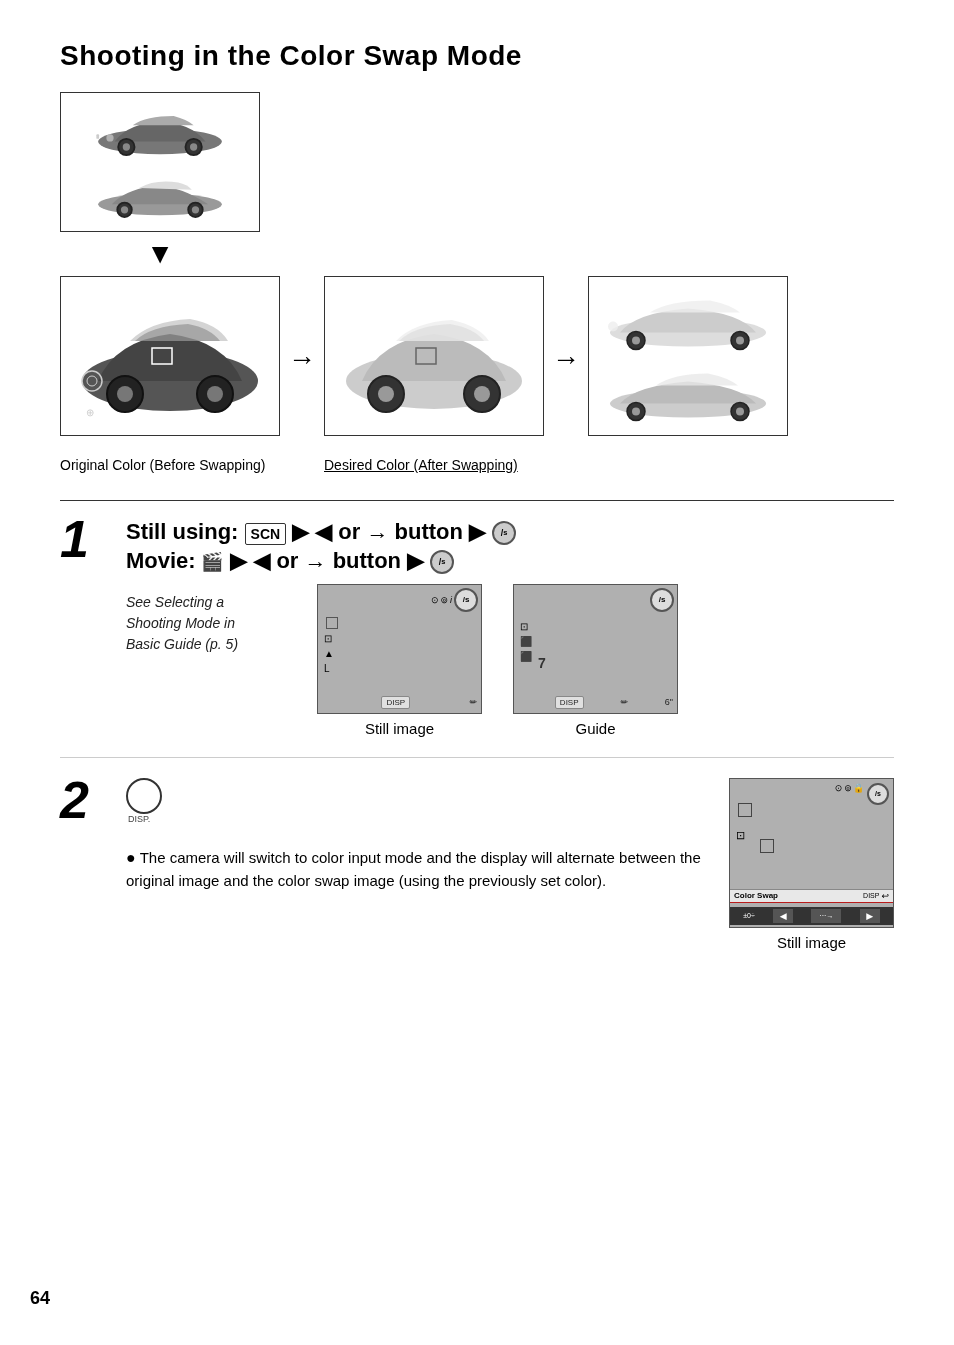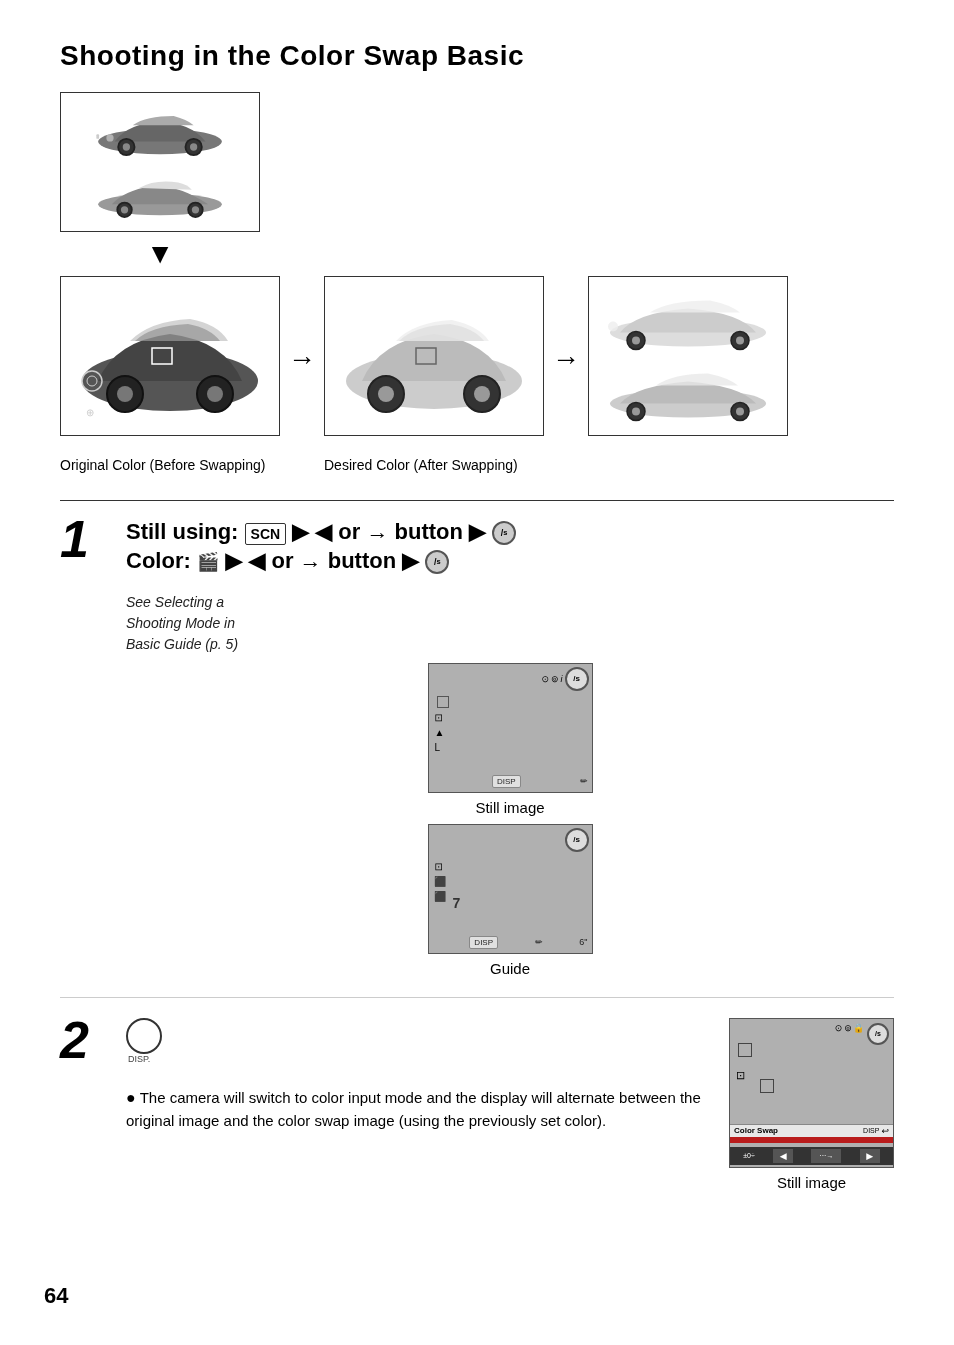--- a/index.html
+++ b/index.html
@@ -219,21 +219,21 @@
       border: 1.5px solid #444;
       background: transparent;
     }
 
     .camera-screen-2 .color-swap-bar {
       position: absolute;
       bottom: 24px;
       left: 0; right: 0;
       background: #e8e8e8;
       border-top: 1px solid #888;
-      border-bottom: 6px solid #b91c1c;
+      border-bottom: 1px solid #b91c1c;
       display: flex;
       align-items: center;
       justify-content: space-between;
       padding: 1px 4px;
       font-size: 8px;
     }
 
     .camera-screen-2 .bottom-controls {
       position: absolute;
       bottom: 2px;
@@ -262,22 +262,22 @@
       position: absolute;
       left: 6px;
       top: 50px;
       font-size: 11px;
     }
 
     
     .page-number {
       position: absolute;
       bottom: 36px;
-      left: 44px;
-      font-size: 22px;
+      left: 30px;
+      font-size: 18px;
       font-weight: 900;
       font-family: Arial Black, Arial, sans-serif;
     }
 
     .scn-badge {
       font-size: 14px;
       font-weight: bold;
       background: #fff;
       border: 1.5px solid #333;
       padding: 1px 5px;
@@ -329,21 +329,21 @@
 
     .diagram-labels-row {
       display: flex;
       align-items: flex-start;
       margin-top: 14px;
     }
   </style>
 </head>
 <body>
 
-<h1 class="page-title">Shooting in the Color Swap Basic</h1>
+<h1 class="page-title">Shooting in the Color Swap Mode</h1>
 
 <div class="top-diagram-full">
 
   <div style="display:flex; align-items:flex-start;">
     <div class="car-stack-wrapper">
       <div class="car-stack-box">
 
         <svg class="car-svg-small" viewBox="0 0 150 55">
           <ellipse cx="75" cy="38" rx="68" ry="14" fill="#777"></ellipse>
           <path d="M25 38 Q40 18 75 16 Q110 18 125 38 Z" fill="#666"></path>
@@ -441,45 +441,45 @@
       </div>
     </div>
   </div>
 
   <div class="diagram-labels-row">
     <div style="width:220px;">
       <div class="caption">Original Color
 (Before Swapping)</div>
     </div>
     <div style="width:44px;"></div>
-    <div style="width:220px;">
+    <div style="width:220px;text-decoration:underline;">
       <div class="caption">Desired Color
 (After Swapping)</div>
     </div>
   </div>
 </div>
 
 <hr class="divider">
 
 <div class="step">
   <div class="step-number">1</div>
   <div class="step-content">
     <div class="step-title">
       <span>Still using: </span>
       <span class="scn-badge">SCN</span>
       <span> ▶ ◀ or → button ▶ </span>
       <span class="mode-badge-small">/<sub>s</sub></span>
       <br>
-      <span>Color: </span>
+      <span>Movie: </span>
       <span style="font-size:18px;vertical-align:middle;">🎬</span>
       <span> ▶ ◀ or → button ▶ </span>
       <span class="mode-badge-small">/<sub>s</sub></span>
     </div>
 
-    <div style="display:flex; gap:8px; margin-top:8px;flex-direction:column;">
+    <div style="display:flex; gap:31px; margin-top:8px;">
 
       <div class="italic-note" style="width:160px;">
         See Selecting a<br>Shooting Mode in<br>Basic Guide (p. 5)
       </div>
 
       <div class="screen-group">
         <div class="camera-screen">
 
           <div style="position:absolute;top:3px;right:3px;display:flex;gap:2px;align-items:center;">
             <span style="font-size:9px;">⊙</span>

